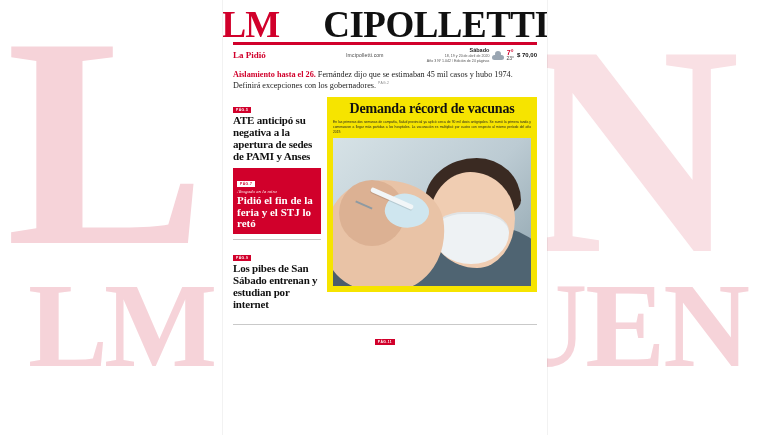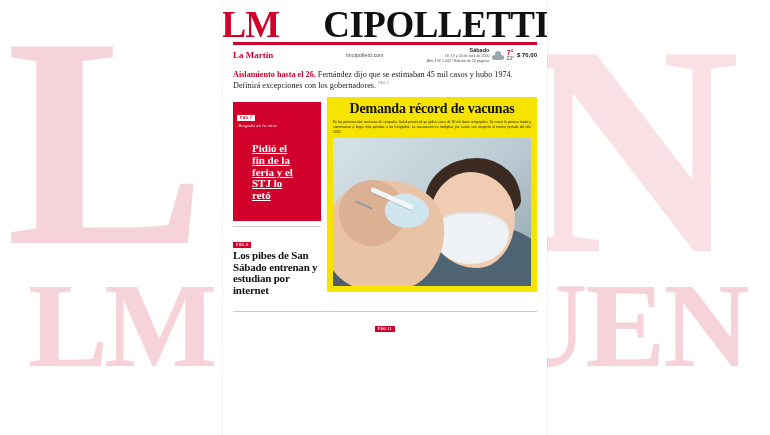--- a/index.html
+++ b/index.html
@@ -253,22 +253,21 @@
     font-style: italic;
     font-size: 5px;
     color: #ffe9ec;
     display: block;
     margin-bottom: 1px;
   }
   .brief-red h2 {
     color: #ffffff;
     font-size: 11px;
     line-height: 1.06;
-    margin: 15px;
-    text-decoration: underline;
+    margin: 0;
   }
   .divider {
     height: 1px;
     background: #c9c9c9;
     margin: 5px 0;
   }
 
   
   .feature {
     background: #f6e400;
@@ -413,21 +412,21 @@
 
 <div class="page">
 
   <div class="masthead">
     <div class="masthead-top">
       <span class="lm-logo">LM</span>
       <span class="cipo-title">CIPOLLETTI</span>
     </div>
     <div class="masthead-rule"></div>
     <div class="masthead-meta">
-      <div class="meta-left">La Martín</div>
+      <div class="meta-left">La Pidió</div>
       <div class="meta-center">lmcipolletti.com</div>
       <div class="meta-right">
         <div class="meta-date">
           <div class="d1">Sábado</div>
           <div class="d2">18, 19 y 20 de abril de 2020</div>
           <div class="d2">Año 3 Nº 1.042 / Edición de 24 páginas</div>
         </div>
         <div class="weather">
           <span class="cloud-icon">
             <span class="c-body"></span>
@@ -445,20 +444,24 @@
 
   <div class="main-sub">
     <span class="lead">Aislamiento hasta el 26.</span><span> Fernández dijo que se estimaban 45 mil casos y hubo 1974. Definirá excepciones con los gobernadores.</span>
     <span class="pag-ref">PÁG.2</span>
   </div>
 
   <div class="body-grid">
 
     <div class="col-left">
 
+      <div class="brief">
+        <span class="kicker">PÁG.5</span>
+        <h2>ATE anticipó su negativa a la apertura de sedes de PAMI y Anses</h2>
+      </div>
 
       <div class="brief-red">
         <span class="kicker" style="background:#ffffff;color:#d1002b;">PÁG.7</span>
         <span class="overline">Abogado en la mira</span>
         <h2>Pidió el fin de la feria y el STJ lo retó</h2>
       </div>
 
       <div class="divider"></div>
 
       <div class="brief">

